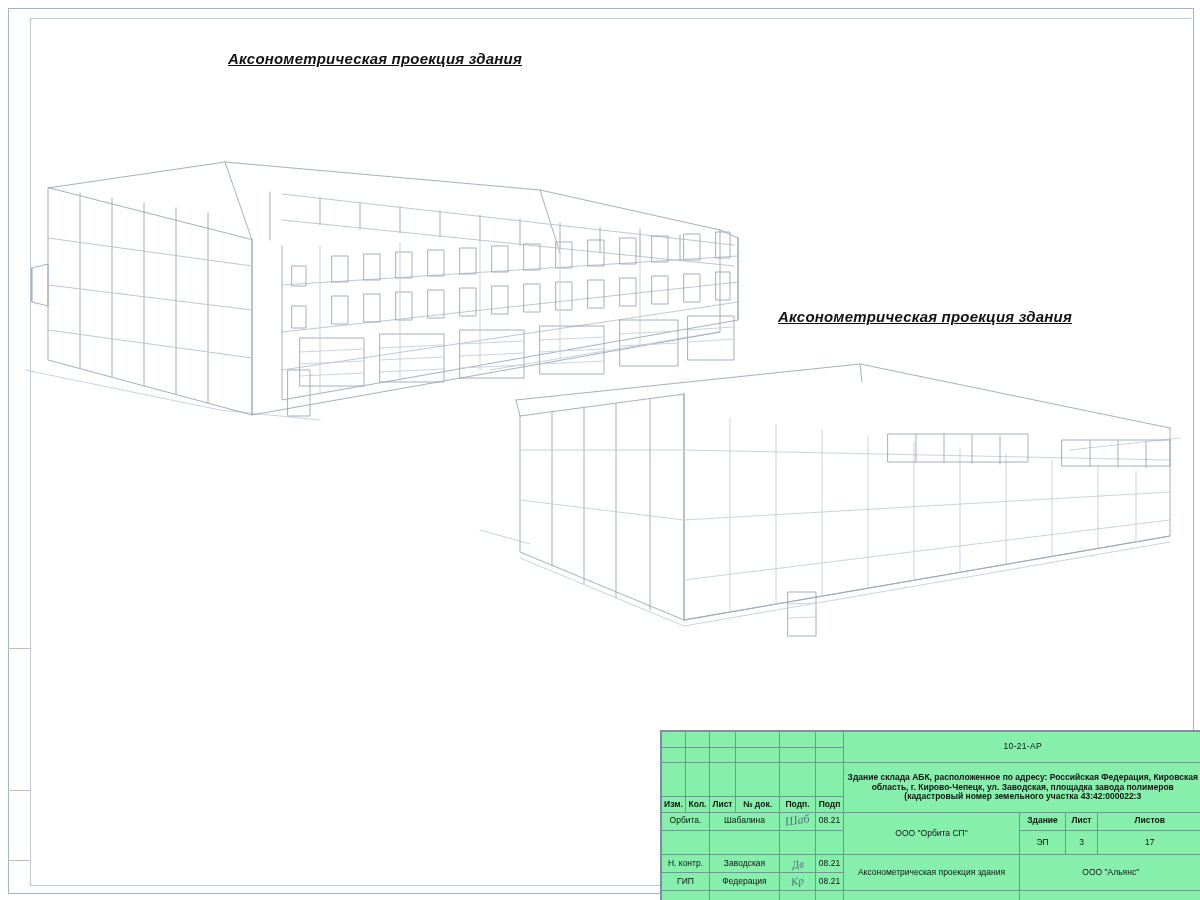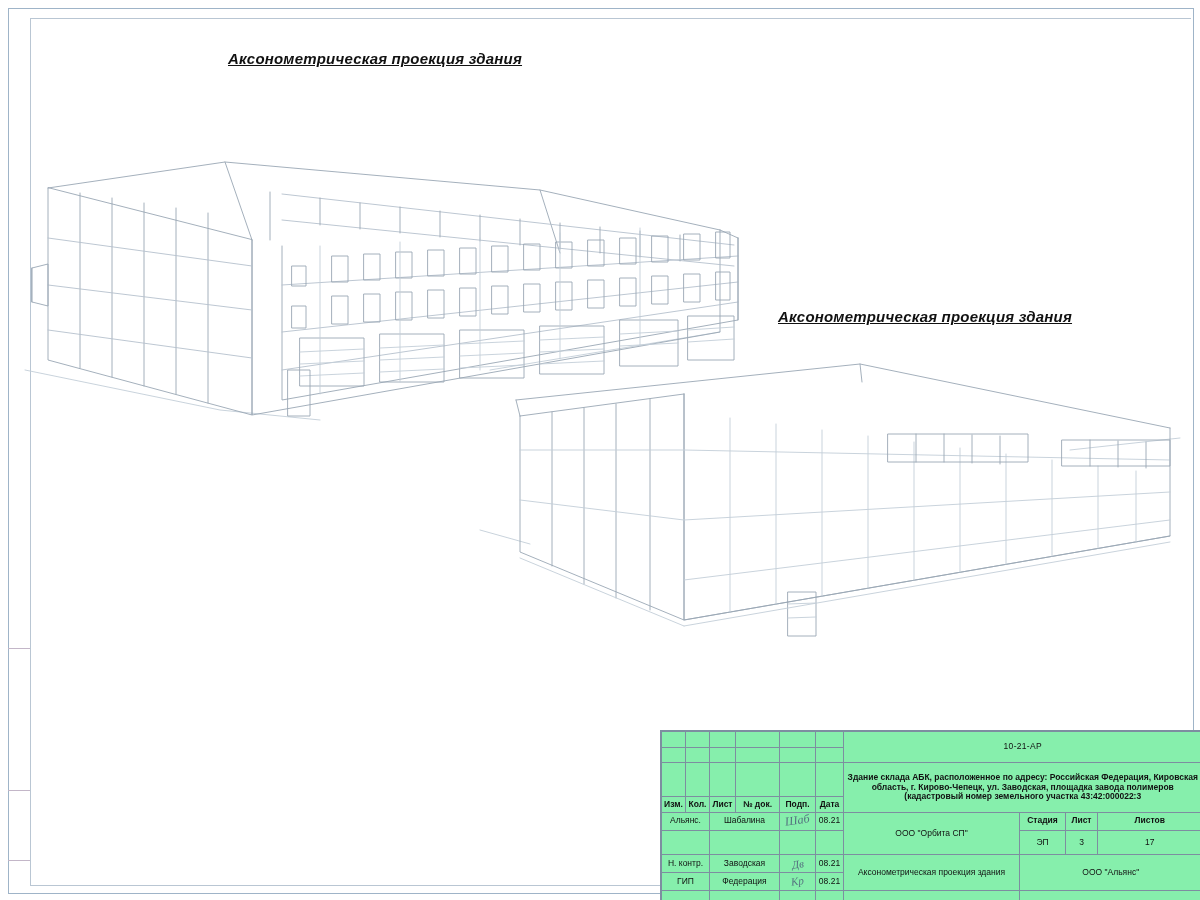--- a/index.html
+++ b/index.html
@@ -290,30 +290,30 @@
         <td></td>
         <td class="obj-cell nbr" colspan="5" rowspan="2">Здание склада АБК, расположенное по адресу: Российская Федерация, Кировская область, г. Кирово-Чепецк, ул. Заводская, площадка завода полимеров (кадастровый номер земельного участка 43:42:000022:3</td>
       </tr>
 
       <tr style="height:14px">
         <td class="hdr-cell">Изм.</td>
         <td class="hdr-cell">Кол.</td>
         <td class="hdr-cell">Лист</td>
         <td class="hdr-cell">№ док.</td>
         <td class="hdr-cell">Подп.</td>
-        <td class="hdr-cell">Дата</td>
+        <td class="hdr-cell">Подп</td>
       </tr>
 
       <tr style="height:16px">
-        <td class="lbl" colspan="2">Альянс.</td>
+        <td class="lbl" colspan="2">Орбита.</td>
         <td class="nm" colspan="2">Шабалина</td>
         <td><span class="sig">Шаб</span></td>
         <td class="dt">08.21</td>
         <td class="org-cell" rowspan="2">ООО "Орбита СП"</td>
-        <td class="hdr-cell">Стадия</td>
+        <td class="hdr-cell">Здание</td>
         <td class="hdr-cell">Лист</td>
         <td class="hdr-cell nbr" colspan="2">Листов</td>
       </tr>
 
       <tr style="height:22px">
         <td colspan="2"></td>
         <td colspan="2"></td>
         <td></td>
         <td></td>
         <td class="big-cell">ЭП</td>

